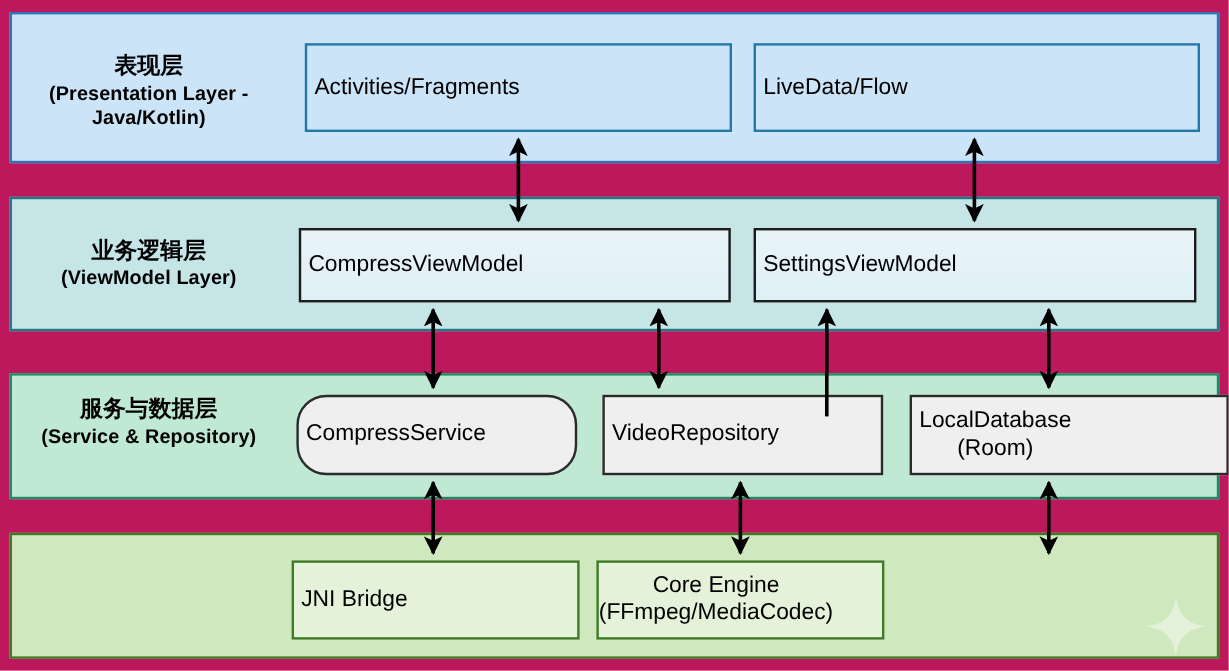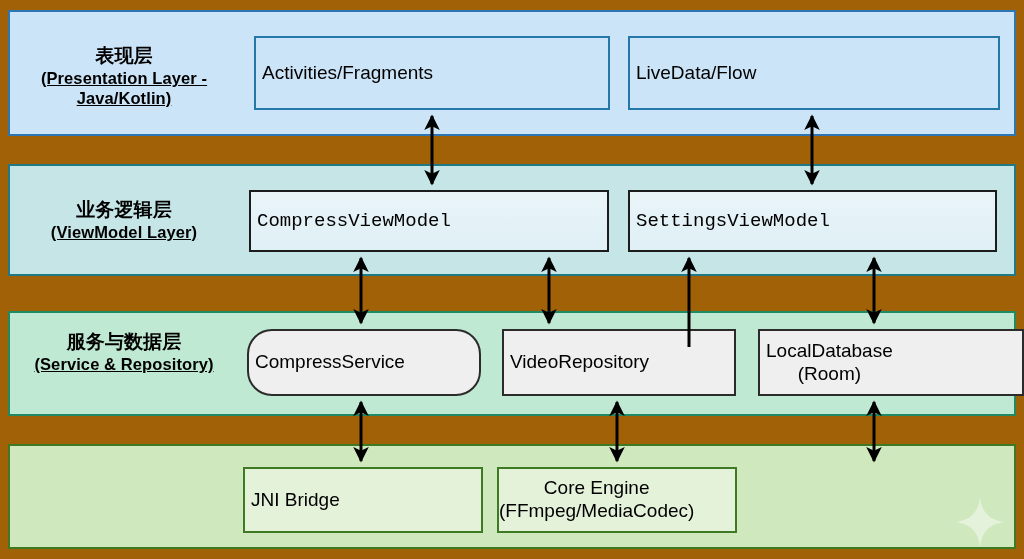--- a/index.html
+++ b/index.html
@@ -7,21 +7,21 @@
     padding: 0;
     background: #ffffff;
   }
   body {
     font-family: "Liberation Sans", sans-serif;
   }
   #canvas {
     position: relative;
     width: 1024px;
     height: 559px;
-    background: #a16207;
+    background: #be185d;
     overflow: hidden;
   }
 
   
   .layer-band {
     position: absolute;
     box-sizing: border-box;
     border-width: 2px;
     border-style: solid;
   }
@@ -58,21 +58,20 @@
     letter-spacing: 0.1px;
   }
   .band-label .zh {
     display: block;
     font-size: 19px;
     margin-bottom: 1px;
   }
   .band-label .en {
     display: block;
     font-size: 16.5px;
-    text-decoration: underline;
   }
   .lbl-presentation { top: 44px; }
   .lbl-viewmodel    { top: 198px; }
   .lbl-service      { top: 330px; }
   .lbl-native       { top: 463px; }
 
   
   .node {
     position: absolute;
     box-sizing: border-box;
@@ -99,21 +98,20 @@
     background: #cce4f7;
     border-color: #2478a8;
     top: 36px;
     height: 74px;
   }
   .node-vm {
     background: linear-gradient(to bottom, #e9f4f8 0%, #dff0f6 100%);
     border-color: #1c1c1c;
     top: 190px;
     height: 62px;
-    font-family: Liberation Mono, monospace;
   }
   .node-svc {
     background: #efefef;
     border-color: #2b2b2b;
     top: 329px;
     height: 67px;
   }
   .node-nat {
     background: #e5f2da;
     border-color: #3e7a24;

